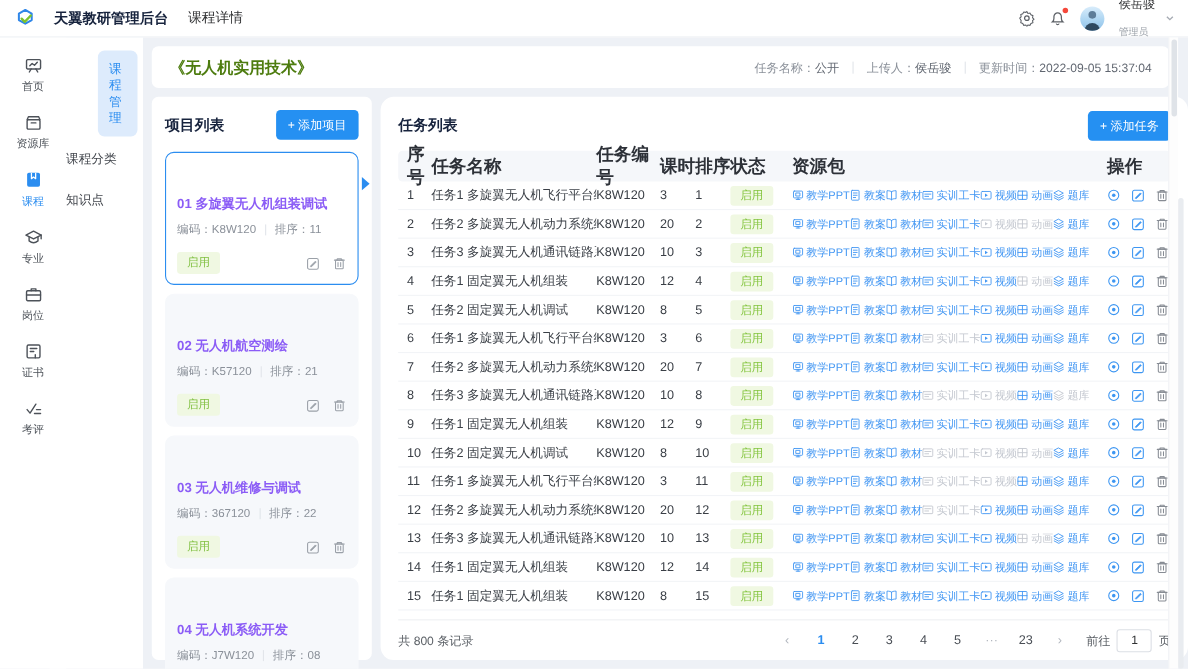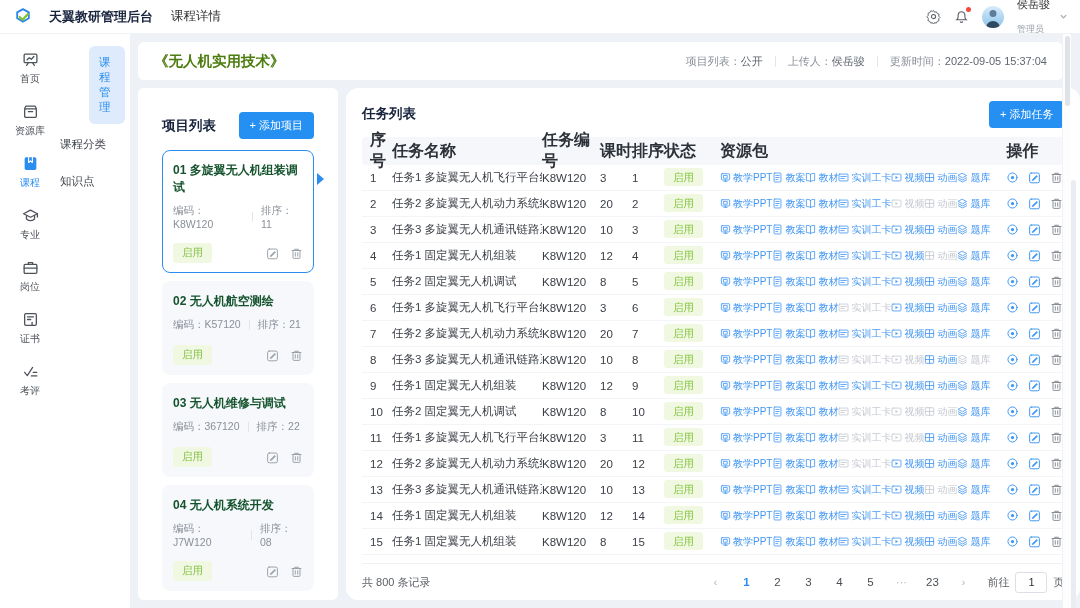--- a/index.html
+++ b/index.html
@@ -64,28 +64,28 @@
   .content-row { position:absolute; left:8px; right:8px; top:54px; bottom:8px; display:flex; gap:8px; }
   .panel { background:#fff; border-radius:6px; }
 
   .panel-head { display:flex; align-items:center; justify-content:space-between; }
   .panel-title { font-size:13.5px; font-weight:bold; color:#17233d; }
   .btn-primary { background:#2590f2; color:#fff; font-size:11px; border:none; border-radius:4px;
     padding:6px 11px; display:inline-flex; align-items:center; gap:3px; cursor:pointer;
     font-family:inherit; }
 
   
-  .project-panel { width:200px; flex:0 0 200px; padding:24px; }
+  .project-panel { width:200px; flex:0 0 200px; padding:12px; }
   .project-panel .panel-head { margin-bottom:11px; }
   .project-card { position:relative; background:#f6f8fb; border:1px solid #f6f8fb; border-radius:8px;
     padding:11px 10px 9px; margin-bottom:8px; cursor:pointer; }
   .project-card.active { background:#fff; border:1px solid #2b8df0; }
   .project-card.active::after { content:""; position:absolute; right:-11px; top:22px;
     border-left:7px solid #2b8df0; border-top:6px solid transparent; border-bottom:6px solid transparent; }
-  .pc-title { font-size:12px; font-weight:bold; color:#14532d; }
+  .pc-title { font-size:12px; font-weight:bold; color:#8b5cf6;margin-top:27px; }
   .pc-meta { display:flex; align-items:center; font-size:10.5px; color:#8a9099; margin-top:8px; }
   .pc-sep { width:1px; height:10px; background:#e2e5ea; margin:0 8px; }
   .pc-foot { display:flex; align-items:center; justify-content:space-between; margin-top:13px; }
   .badge { font-size:10.5px; color:#7fbf3f; background:#f0f8e2; padding:3px 9px; border-radius:3px; }
   .pc-icons { display:flex; gap:11px; color:#9aa0a8; }
   .pc-icons span { cursor:pointer; }
 
   
   .task-panel { flex:1; padding:10px 16px 0; display:flex; flex-direction:column; position:relative;border-radius:12px; }
   .task-panel .panel-head { height:32px; margin-bottom:7px; }
@@ -236,21 +236,21 @@
     <div class="submenu-item active">课程管理</div>
     <div class="submenu-item">课程分类</div>
     <div class="submenu-item">知识点</div>
   </nav>
 
 <main class="main">
 
   <section class="course-card">
     <h1 class="course-title">《无人机实用技术》</h1>
     <div class="course-meta" id="courseMeta">
-        <span><span class="meta-label">项目列表：</span><span class="meta-value">公开</span></span>
+        <span><span class="meta-label">任务名称：</span><span class="meta-value">公开</span></span>
         <span class="meta-sep"></span>
         <span><span class="meta-label">上传人：</span><span class="meta-value">侯岳骏</span></span>
         <span class="meta-sep"></span>
         <span><span class="meta-label">更新时间：</span><span class="meta-value">2022-09-05 15:37:04</span></span>
       </div>
   </section>
 
   <div class="content-row">
 
     <section class="panel project-panel">

